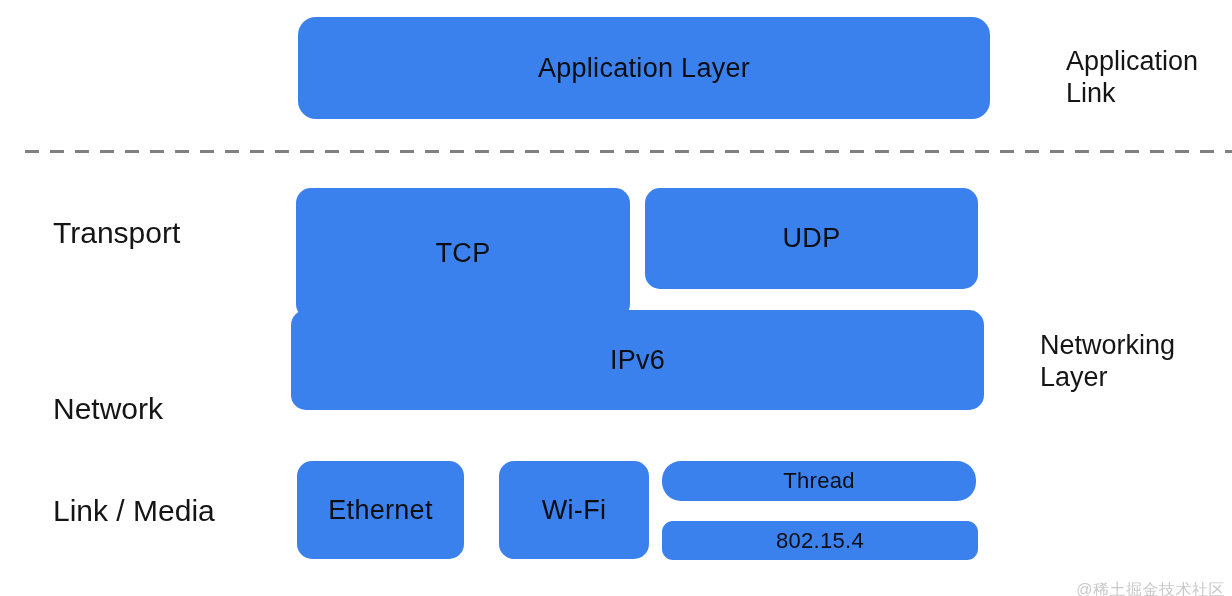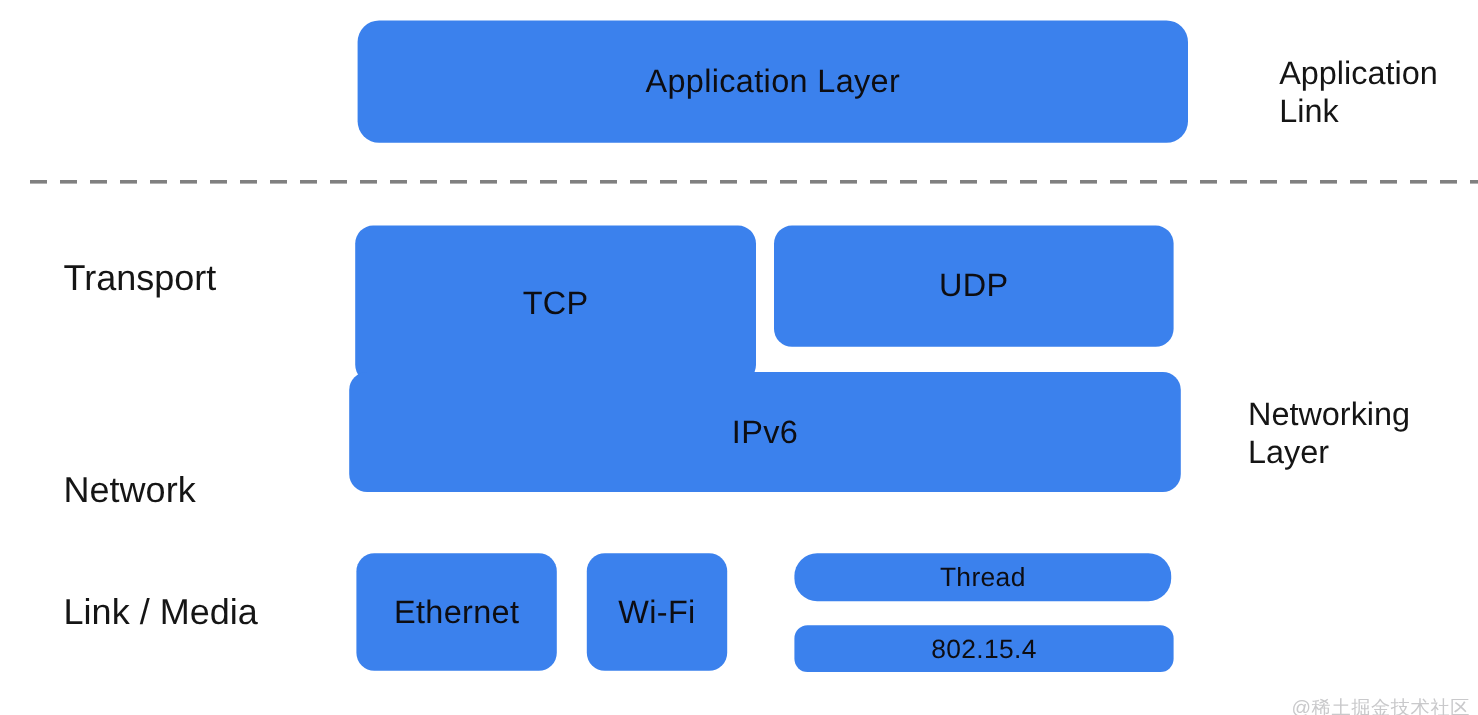--- a/index.html
+++ b/index.html
@@ -70,21 +70,21 @@
     color: var(--watermark);
     font-size: 16px;
     letter-spacing: 0.5px;
   }
   
   .box-application { left: 298px; top: 17px;  width: 692px; height: 102px; }
   .box-tcp         { left: 296px; top: 188px; width: 334px; height: 131px; }
   .box-udp         { left: 645px; top: 188px; width: 333px; height: 101px; }
   .box-ipv6        { left: 291px; top: 310px; width: 693px; height: 100px; }
   .box-ethernet    { left: 297px; top: 461px; width: 167px; height: 98px; }
-  .box-wifi        { left: 489px; top: 461px; width: 117px; height: 98px; }
+  .box-wifi        { left: 499px; top: 461px; width: 150px; height: 98px; }
   .box-thread      { left: 662px; top: 461px; width: 314px; height: 40px; border-radius: 19px; }
   .box-802154      { left: 662px; top: 521px; width: 316px; height: 39px; }
   
   .label-transport  { top: 218px; }
   .label-network    { top: 354px; margin-top: 40px; }
   .label-linkmedia  { top: 496px; }
   .side-application { left: 1066px; top: 45px; }
   .side-networking  { left: 1040px; top: 329px; }
 </style>
 </head>

